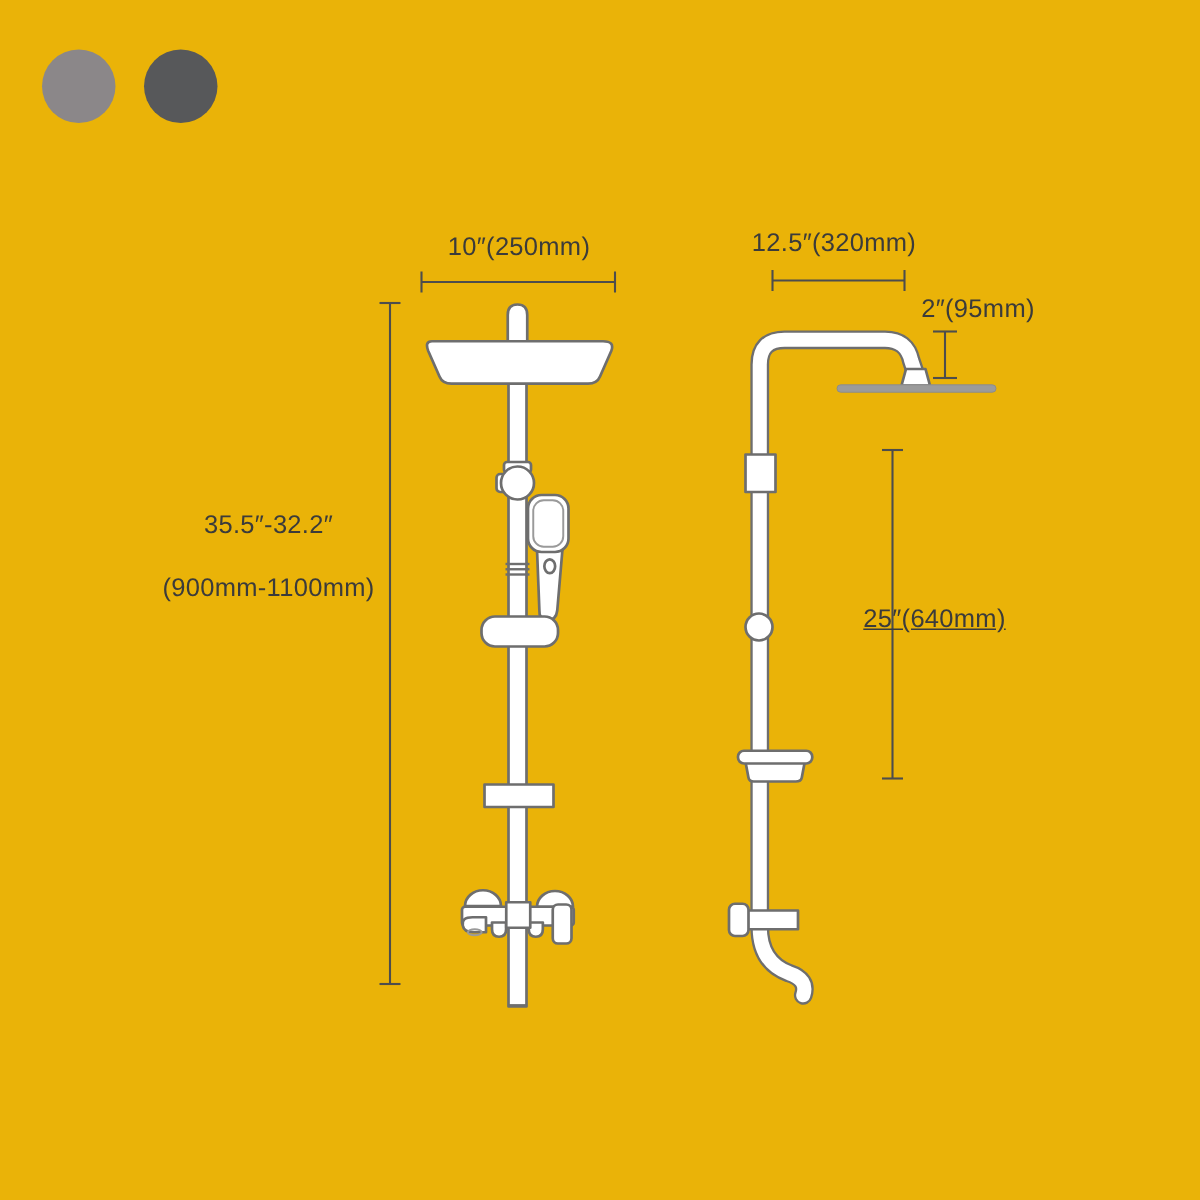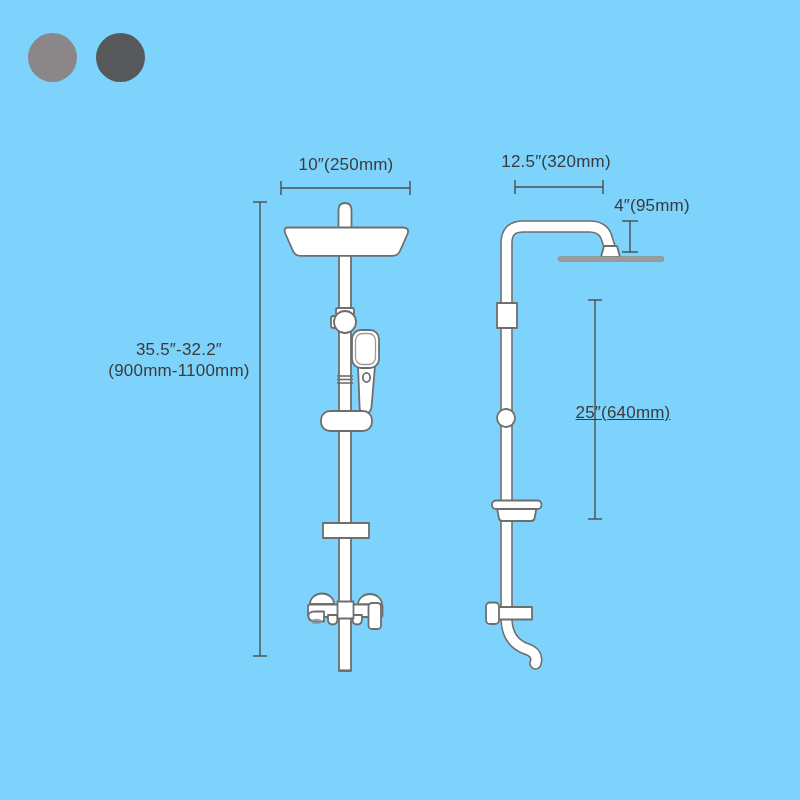--- a/index.html
+++ b/index.html
@@ -1,29 +1,29 @@
 <!DOCTYPE html>
 <html style="--line: #6e6e6e; --dimension: #4d4d4d; --label-text: #3b3b3b; --head-fill: #9b9b9b;"><head>
 <meta charset="utf-8">
 <style>
   html,body{margin:0;padding:0;background:#fff;}
   .canvas{
-    position:relative;width:800px;height:800px;background:#7dd3fc;
+    position:relative;width:800px;height:800px;background:#eab308;
     font-family:"Liberation Sans", sans-serif;overflow:hidden;
   }
   .swatch{position:absolute;width:49px;height:49px;border-radius:50%;cursor:pointer;}
   .swatch.sw1{left:28px;top:33px;}
   .swatch.sw2{left:96px;top:33px;}
   .dim-label{
     position:absolute;transform:translateX(-50%);
     font-size:17px;line-height:20px;color:var(--label-text,#3b3b3b);
     white-space:nowrap;letter-spacing:.2px;text-align:center;
   }
   .dim-label.two-line span{display:block;}
-  .dim-label.two-line span + span{margin-top:1px;}
+  .dim-label.two-line span + span{margin-top:22px;}
   svg{position:absolute;left:0;top:0;}
   .ln{fill:#fff;stroke:var(--line,#6e6e6e);stroke-width:1.8;stroke-linejoin:round;}
   .ln-nofill{fill:none;stroke:var(--line,#6e6e6e);stroke-width:1.6;}
   .ln-soft{fill:none;stroke:#9a9a9a;stroke-width:1.3;}
   .dim{stroke:var(--dimension,#4d4d4d);stroke-width:1.4;fill:none;}
   .pipe-outer{fill:none;stroke:var(--line,#6e6e6e);stroke-width:12.5;stroke-linecap:round;}
   .pipe-inner{fill:none;stroke:#ffffff;stroke-width:9.4;stroke-linecap:round;}
   .head-disc{fill:var(--head-fill,#9b9b9b);stroke:#8a8a8a;stroke-width:.6;}
 </style>
 </head>
@@ -135,17 +135,17 @@
 
   <div class="dim-label" style="left:346px;top:155px;">10″(250mm)</div>
 
   <div class="dim-label two-line" style="left:179px;top:340px;">
     <span>35.5″-32.2″</span>
     <span>(900mm-1100mm)</span>
   </div>
 
   <div class="dim-label" style="left:556px;top:152px;">12.5″(320mm)</div>
 
-  <div class="dim-label" style="left:652px;top:196px;">4″(95mm)</div>
+  <div class="dim-label" style="left:652px;top:196px;">2″(95mm)</div>
 
   <div class="dim-label" style="left:623px;top:403px;text-decoration:underline;">25″(640mm)</div>
 
 </div>
 
 </body></html>

